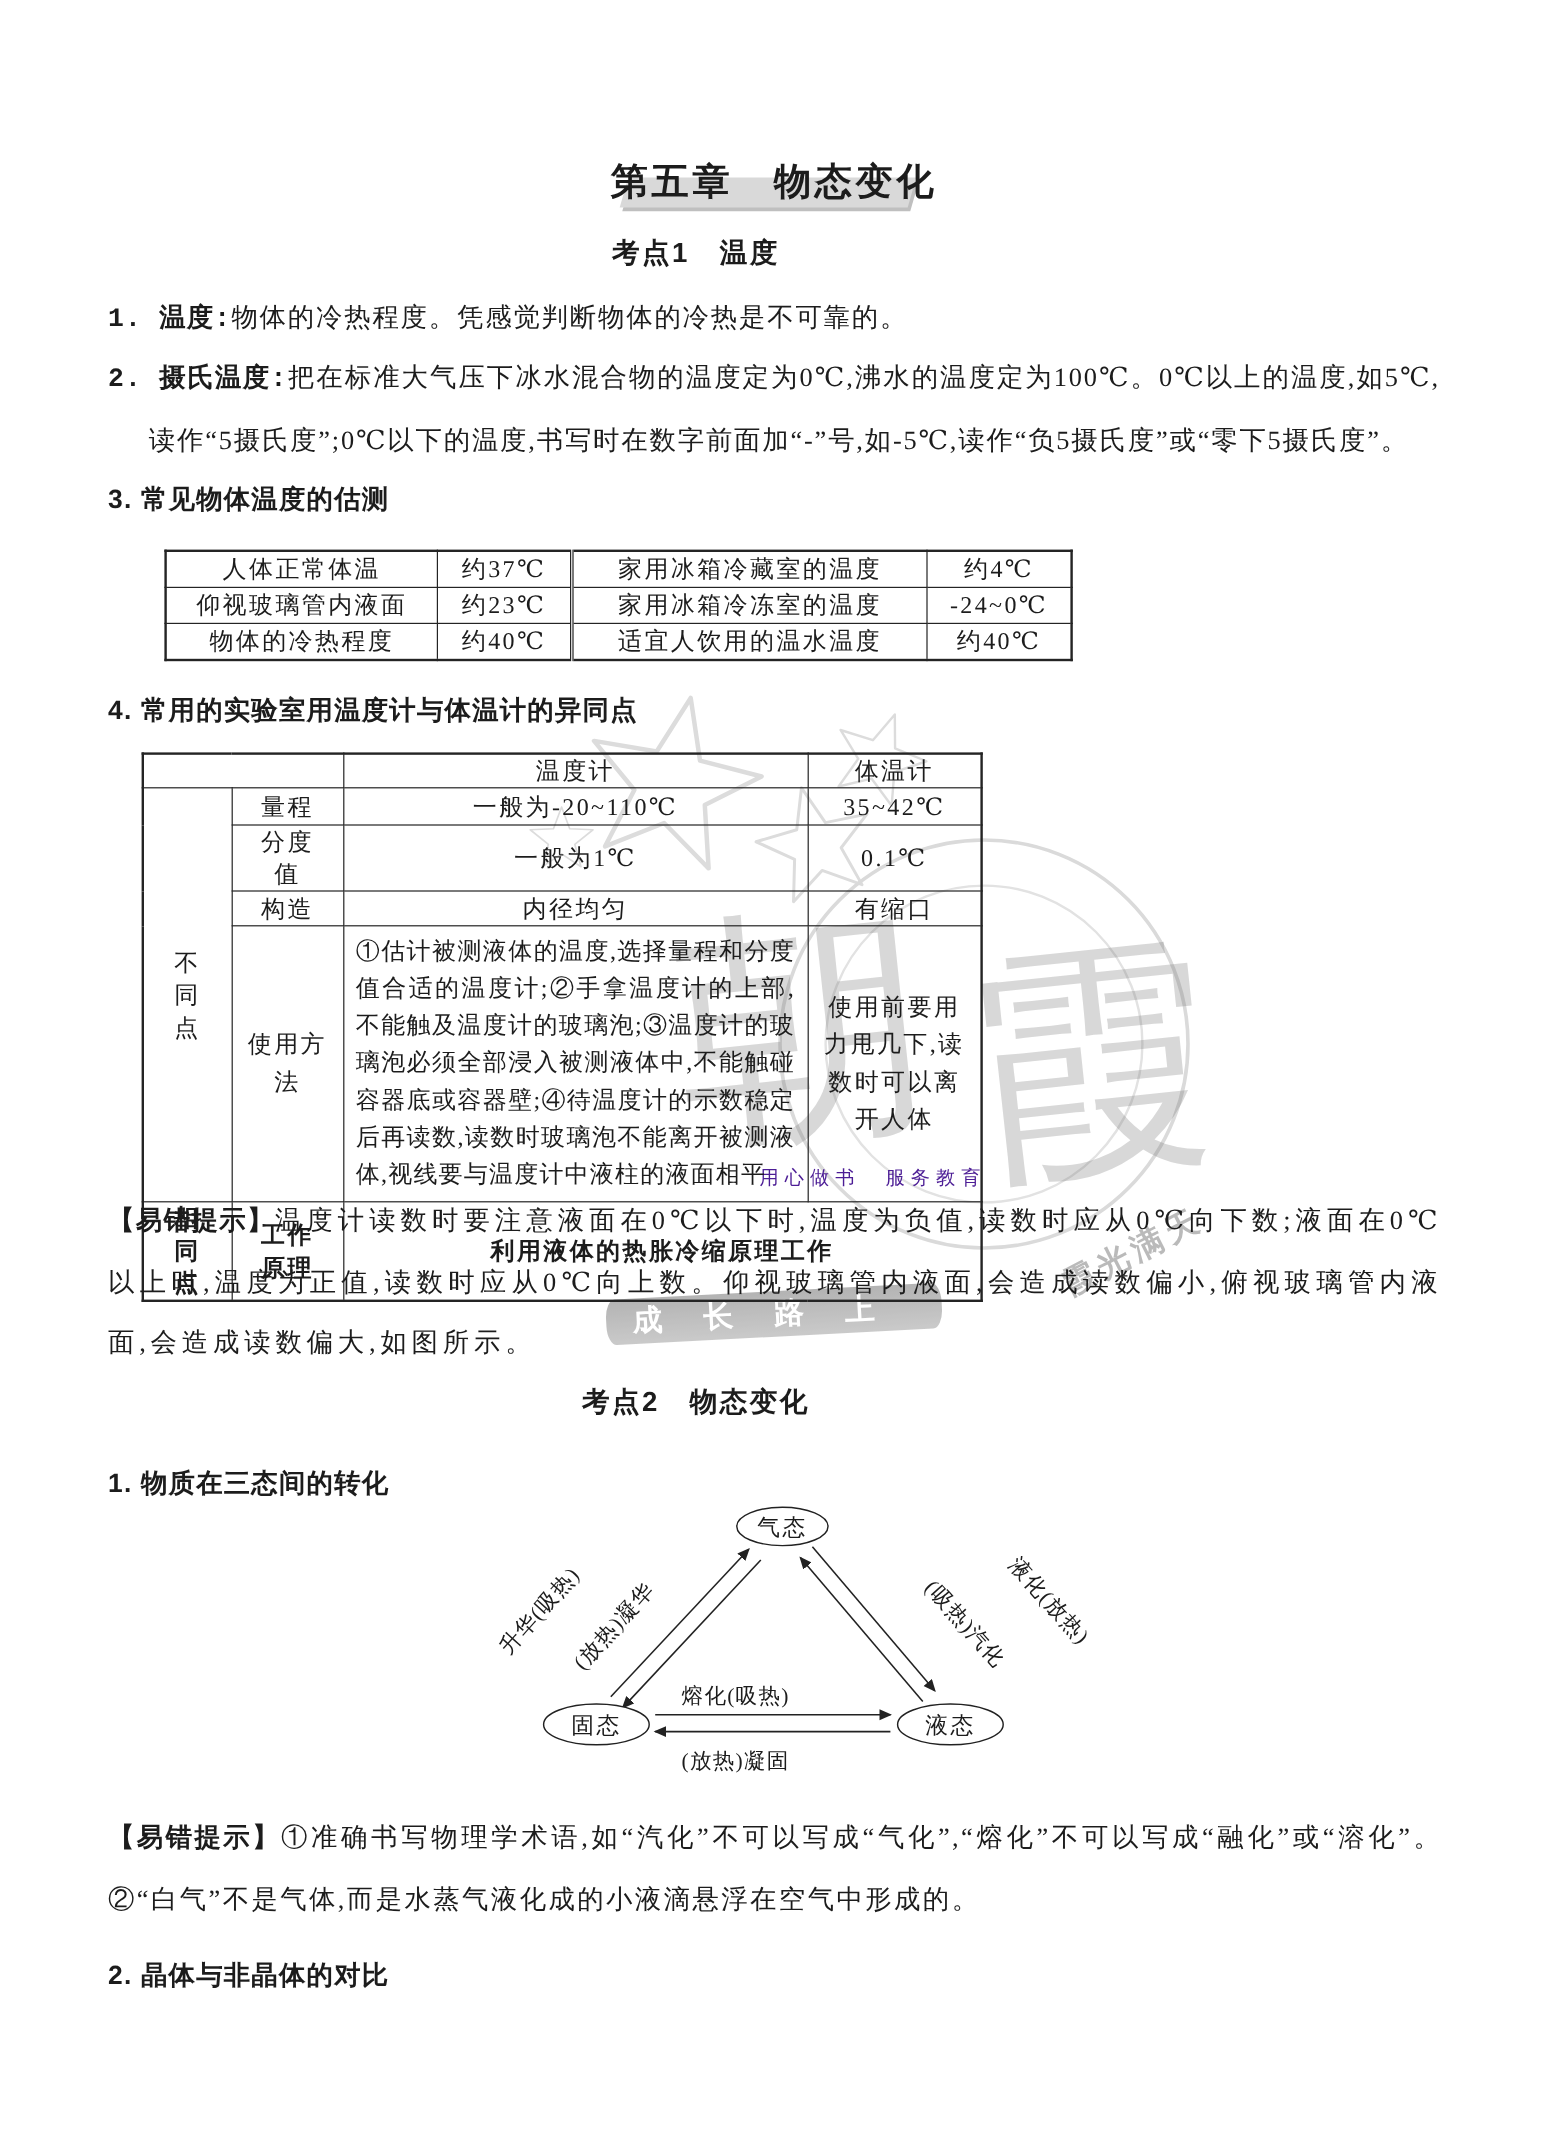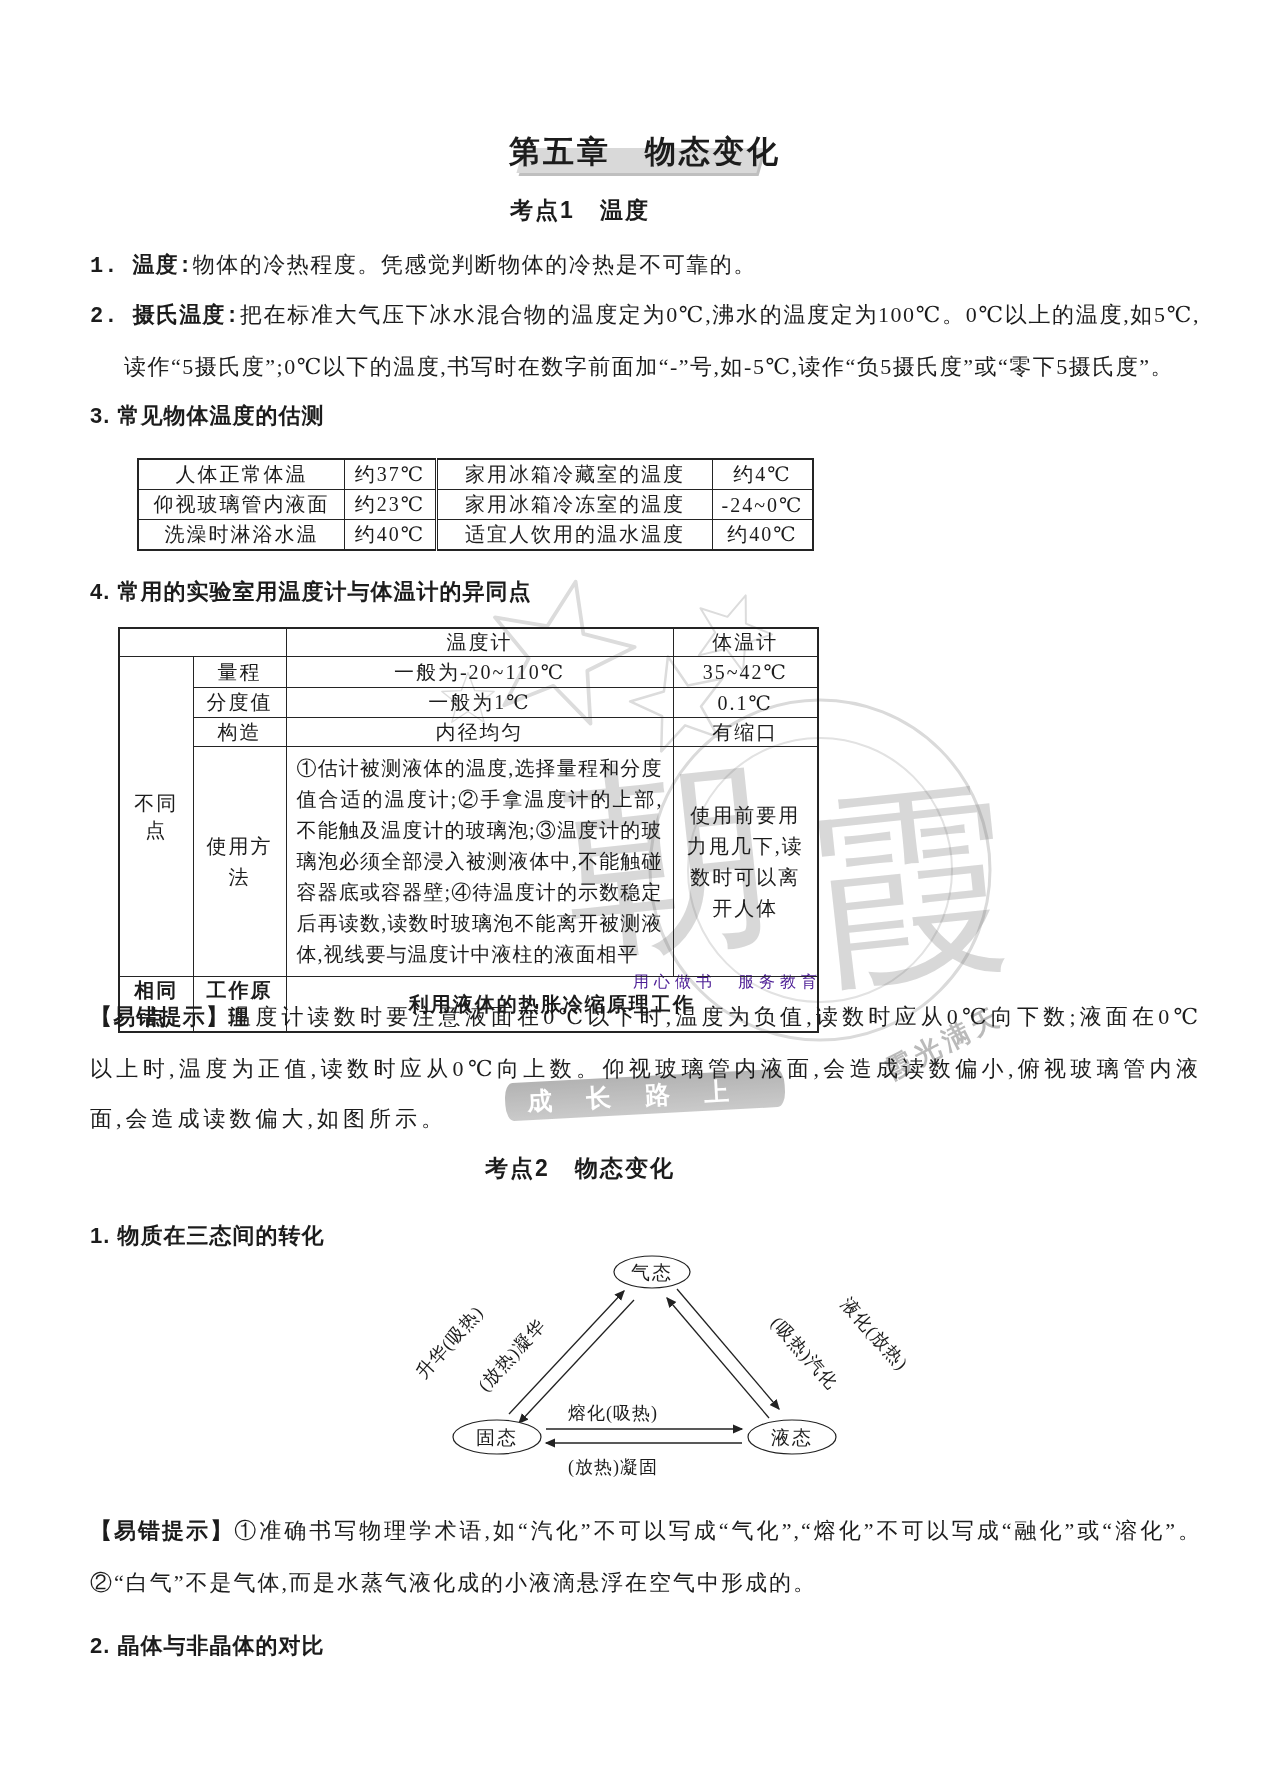--- a/index.html
+++ b/index.html
@@ -21,21 +21,21 @@
                 transform:skewX(-16deg);box-shadow:3px 3px 0 #bfbfbf;}
   .chapter-title{left:450px;top:131px;width:390px;text-align:center;
                  font-family:"Liberation Sans",sans-serif;font-weight:bold;font-size:31px;letter-spacing:3px;}
   .kaodian{left:0;top:0;width:1160px;text-align:center;font-family:"Liberation Sans",sans-serif;
            font-weight:bold;font-size:23px;letter-spacing:2px;line-height:28px;}
   .para{font-size:22px;letter-spacing:1.5px;line-height:50px;text-align:justify;}
   .blabel{font-family:Liberation Mono, monospace;font-weight:bold;letter-spacing:1px;}
   .hline{font-family:"Liberation Sans",sans-serif;font-weight:bold;font-size:22px;letter-spacing:1px;line-height:28px;}
   table{border-collapse:collapse;background:transparent;}
   .tb{position:absolute;border:2px solid #242424;}
-  .tb td{border:1px solid #242424;text-align:center;font-size:20px;letter-spacing:2px;padding:0 6px;}
+  .tb td{border:1px solid #242424;text-align:center;font-size:20px;letter-spacing:2px;padding:0 16px;}
   .tb1 td{height:29px;}
   .dbl{border-left:3px double #242424 !important;}
   .tb2{table-layout:fixed;width:699px;}
   .tb2 td{vertical-align:middle;}
   .cell-justify{text-align:justify !important;letter-spacing:1px !important;line-height:31px;padding:6px 10px !important;}
   .cell-wrap{line-height:31px;padding:4px 6px !important;}
   .diagram text{font-size:19px;letter-spacing:2px;fill:#1c1c1c;}
   .diagram .small{font-size:18px;letter-spacing:1px;}
 </style>
 </head>
@@ -88,21 +88,21 @@
         <td class="dbl" style="width:262px;">家用冰箱冷藏室的温度</td>
         <td style="width:87px;">约4℃</td>
       </tr>
       <tr>
         <td>仰视玻璃管内液面</td>
         <td>约23℃</td>
         <td class="dbl">家用冰箱冷冻室的温度</td>
         <td>-24~0℃</td>
       </tr>
       <tr>
-        <td>洗澡时淋浴水温</td>
+        <td>物体的冷热程度</td>
         <td>约40℃</td>
         <td class="dbl">适宜人饮用的温水温度</td>
         <td>约40℃</td>
       </tr>
     </tbody>
       </table>
 
     <div class="abs hline" style="left:90px;top:578px;">4. 常用的实验室用温度计与体温计的异同点</div>
 
     <table class="tb tb2" style="left:118px;top:627px;border-radius:12px;">

